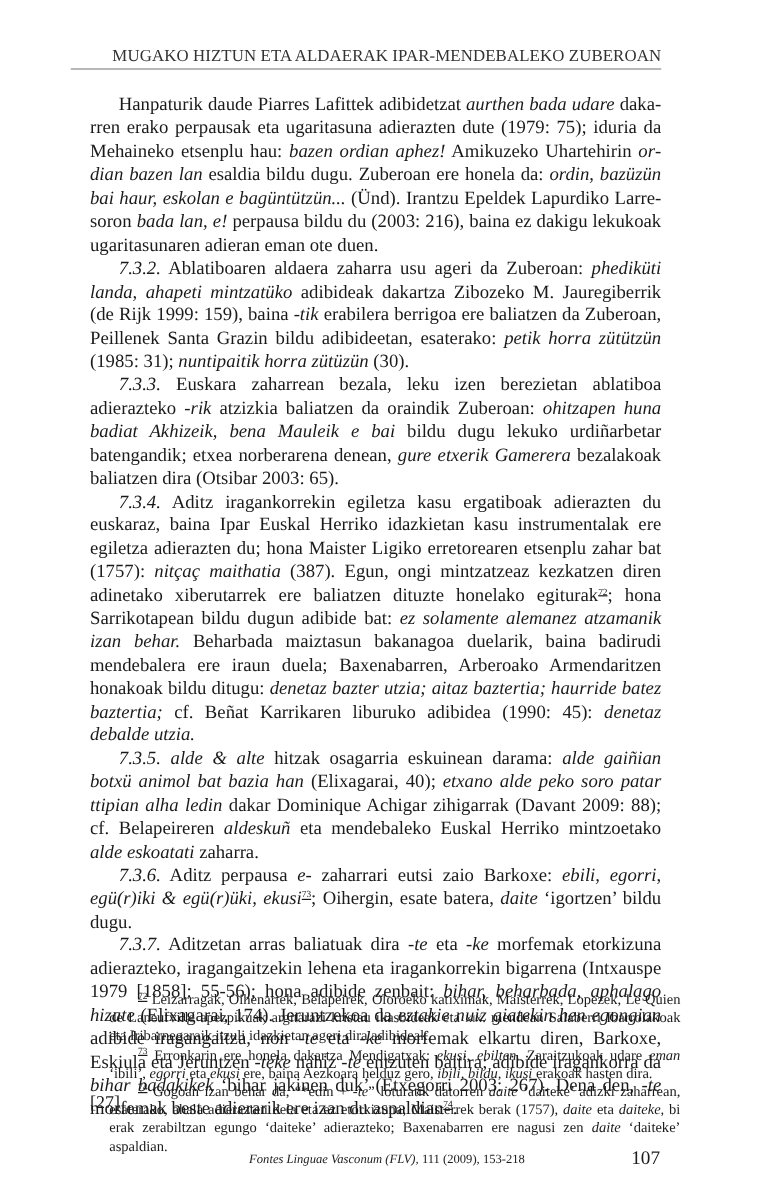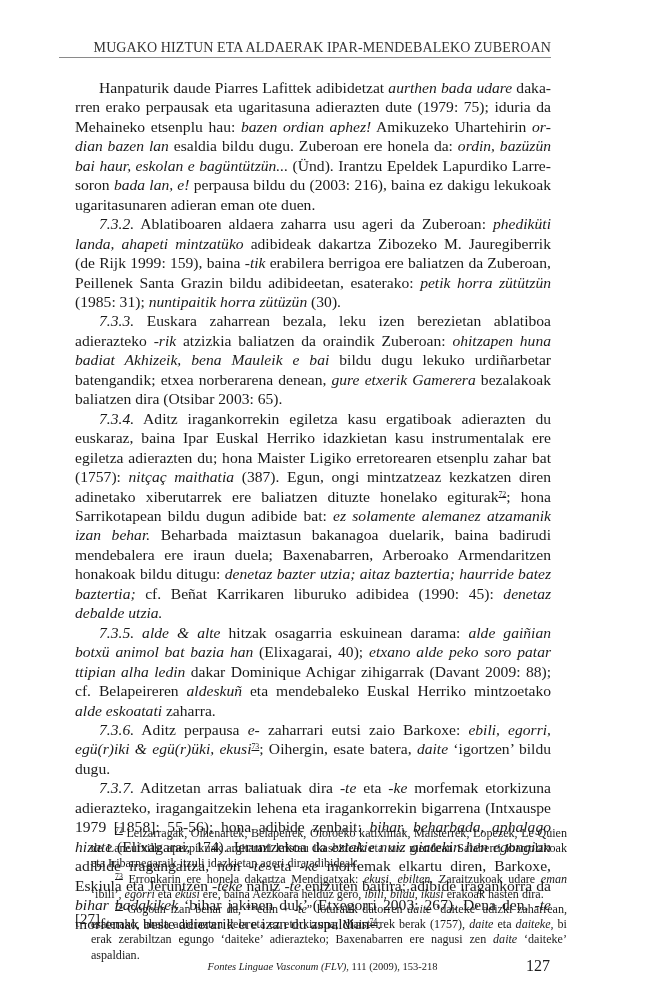--- a/index.html
+++ b/index.html
@@ -43,13 +43,13 @@
 </div>
 
 <div class="footnotes">
   <p><sup>72</sup><span> Leizarragak, Oihenartek, Belapeirek, Oloroeko katiximak, Maisterrek, Lopezek, Le Quien de Laneufville apezpikuak argitarazi kristau ikasbideak eta </span><span class="sc">xix</span><span>. mendean Salaberri Ibarrolakoak eta Iribarnegaraik itzuli idazkietan ageri dira adibideak.</span></p>
   <p><sup>73</sup><span> Erronkarin ere honela dakartza Mendigatxak: </span><i>ekusi, ebilten.</i><span> Zaraitzukoak udare </span><i>eman</i><span> ‘ibili’, </span><i>egorri</i><span> eta </span><i>ekusi</i><span> ere, baina Aezkoara helduz gero, </span><i>ibili, bildu, ikusi</i><span> erakoak hasten dira.</span></p>
   <p><sup>74</sup><span> Gogoan izan behar da, “*edin + </span><i>-te</i><span>” loturatik datorren </span><i>daite</i><span> ‘daiteke’ adizki zaharrean, esatera­ko, ahala adierazten dela eta ez etorkizuna; Maisterrek berak (1757), </span><i>daite</i><span> eta </span><i>daiteke,</i><span> bi erak zerabil­tzan egungo ‘daiteke’ adierazteko; Baxenabarren ere nagusi zen </span><i>daite</i><span> ‘daiteke’ aspaldian.</span></p>
 </div>
 
 <div class="folio-left">[27]</div>
 <div class="folio-center"><i>Fontes Linguae Vasconum (FLV),</i><span> 111 (2009), 153-218</span></div>
-<div class="folio-right">127</div>
+<div class="folio-right">107</div>
 
 </body></html>

